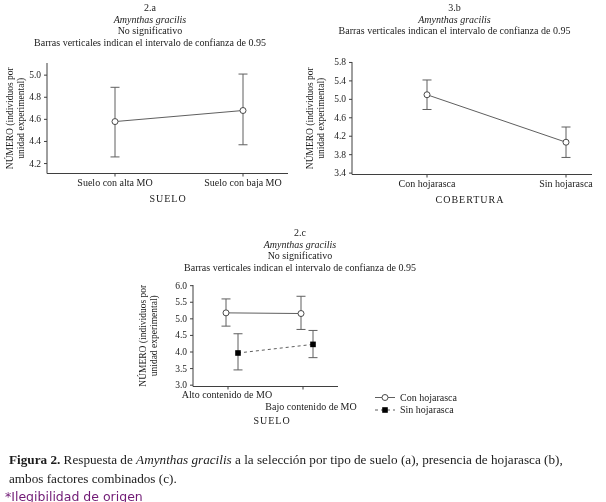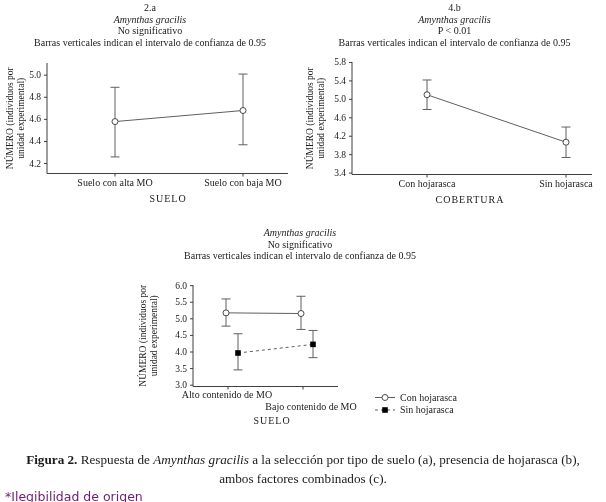--- a/index.html
+++ b/index.html
@@ -5,21 +5,21 @@
   html,body{margin:0;padding:0;background:#ffffff;}
   #figure{position:relative;width:606px;height:502px;background:#ffffff;overflow:hidden;
           font-family:"Liberation Serif",serif;color:#1b1b1b;}
   .chart-titles{position:absolute;text-align:center;}
   .tl{font-size:10px;line-height:11.5px;white-space:nowrap;}
   .it{font-style:italic;}
   .plot-svg{position:absolute;overflow:visible;}
   .tick{font:9.5px "Liberation Serif",serif;fill:#1b1b1b;}
   .cat{font:10px "Liberation Serif",serif;fill:#1b1b1b;}
   .axt{font:10px "Liberation Serif",serif;fill:#1b1b1b;letter-spacing:1px;}
-  #caption{position:absolute;left:9px;top:438px;width:588px;text-align:center;
+  #caption{position:absolute;left:9px;top:438px;width:588px;
            font-size:13.2px;line-height:1.42;}
   #caption .b{font-weight:bold;}
   #caption .i{font-style:italic;}
   #footnote{position:absolute;left:5px;top:479px;font-family:"DejaVu Sans",sans-serif;
             font-size:12.5px;color:#701a75;margin-top:10px;}
 </style>
 </head>
 <body>
 
 <div id="figure">
@@ -57,23 +57,22 @@
         <line x1="243" y1="15.050000000000054" x2="243" y2="85.77000000000002" stroke="#5f5f5f"></line>
         <line x1="238.5" y1="15.050000000000054" x2="247.5" y2="15.050000000000054" stroke="#5f5f5f"></line>
         <line x1="238.5" y1="85.77000000000002" x2="247.5" y2="85.77000000000002" stroke="#5f5f5f"></line>
         <polyline points="115,62.565000000000026 243,51.515000000000065" fill="none" stroke="#5f5f5f"></polyline>
         <circle cx="115" cy="62.565000000000026" r="3" fill="#ffffff" stroke="#4a4a4a"></circle>
         <circle cx="243" cy="51.515000000000065" r="3" fill="#ffffff" stroke="#4a4a4a"></circle>
       </g>
     </svg>
 
   <div class="chart-titles" style="left:303px;top:2px;width:303px">
-    <div class="tl">4.b</div>
+    <div class="tl">3.b</div>
     <div class="tl it">Amynthas gracilis</div>
-    <div class="tl">P &lt; 0.01</div>
     <div class="tl">Barras verticales indican el intervalo de confianza de 0.95</div>
   </div>
   <svg class="plot-svg" style="left:303px;top:59px" width="303" height="150">
       <line x1="49" y1="3" x2="49" y2="115.5" stroke="#3f3f3f" stroke-width="1"></line>
       <line x1="49" y1="115.5" x2="289" y2="115.5" stroke="#3f3f3f" stroke-width="1"></line>
       <line x1="46" y1="114.11680327868854" x2="49" y2="114.11680327868854" stroke="#3f3f3f"></line>
       <text x="43" y="117.11680327868854" text-anchor="end" class="tick">3.4</text>
       <line x1="46" y1="95.67418032786887" x2="49" y2="95.67418032786887" stroke="#3f3f3f"></line>
       <text x="43" y="98.67418032786887" text-anchor="end" class="tick">3.8</text>
       <line x1="46" y1="77.23155737704917" x2="49" y2="77.23155737704917" stroke="#3f3f3f"></line>
@@ -100,20 +99,21 @@
         <line x1="263" y1="68.01024590163932" x2="263" y2="98.4405737704918" stroke="#5f5f5f"></line>
         <line x1="258.5" y1="68.01024590163932" x2="267.5" y2="68.01024590163932" stroke="#5f5f5f"></line>
         <line x1="258.5" y1="98.4405737704918" x2="267.5" y2="98.4405737704918" stroke="#5f5f5f"></line>
         <polyline points="124,35.73565573770492 263,83.22540983606555" fill="none" stroke="#5f5f5f"></polyline>
         <circle cx="124" cy="35.73565573770492" r="3" fill="#ffffff" stroke="#4a4a4a"></circle>
         <circle cx="263" cy="83.22540983606555" r="3" fill="#ffffff" stroke="#4a4a4a"></circle>
       </g>
     </svg>
 
   <div class="chart-titles" style="left:100px;top:227px;width:400px">
+    <div class="tl">2.c</div>
     <div class="tl it">Amynthas gracilis</div>
     <div class="tl">No significativo</div>
     <div class="tl">Barras verticales indican el intervalo de confianza de 0.95</div>
   </div>
   <svg class="plot-svg" style="left:130px;top:284px" width="400" height="150">
       <line x1="63" y1="1" x2="63" y2="102.5" stroke="#3f3f3f" stroke-width="1"></line>
       <line x1="63" y1="102.5" x2="208" y2="102.5" stroke="#3f3f3f" stroke-width="1"></line>
       <line x1="60" y1="101.17320261437908" x2="63" y2="101.17320261437908" stroke="#3f3f3f"></line>
       <text x="57" y="104.17320261437908" text-anchor="end" class="tick">3.0</text>
       <line x1="60" y1="84.58823529411764" x2="63" y2="84.58823529411764" stroke="#3f3f3f"></line>

